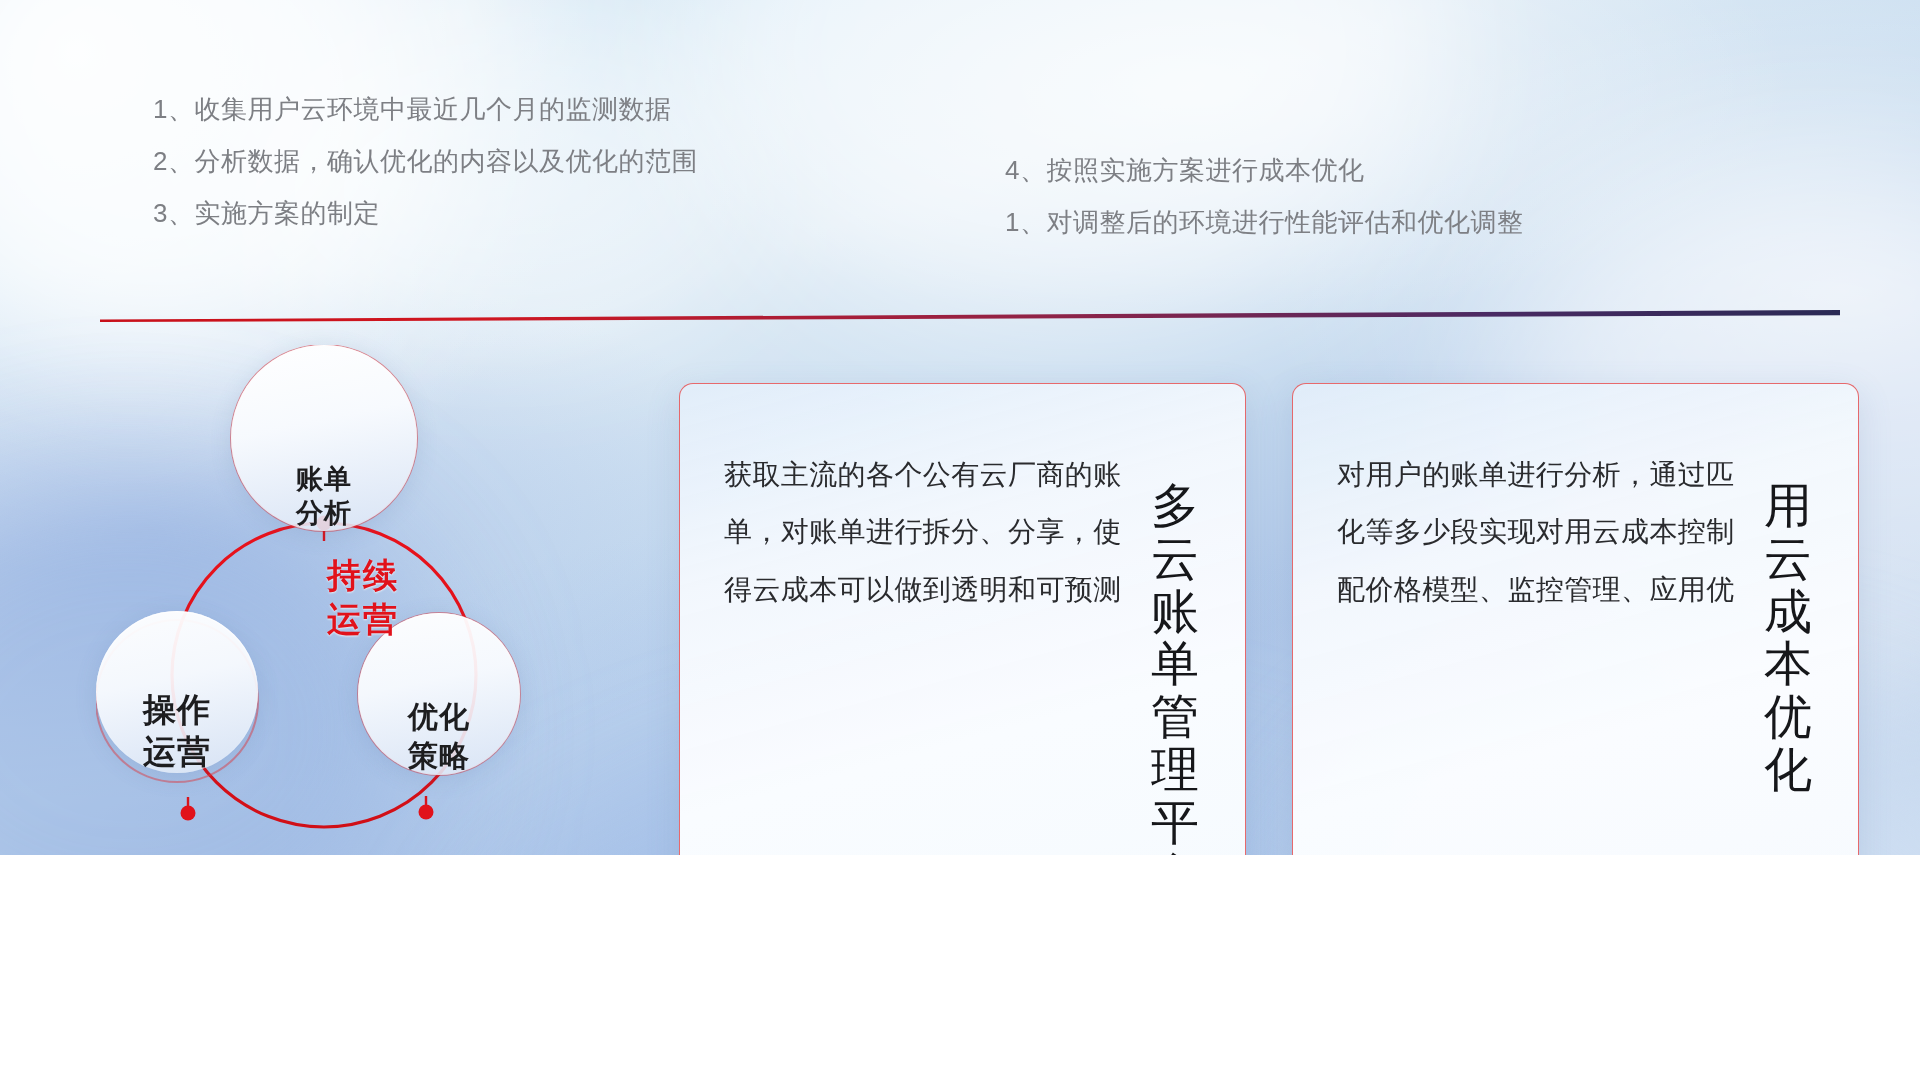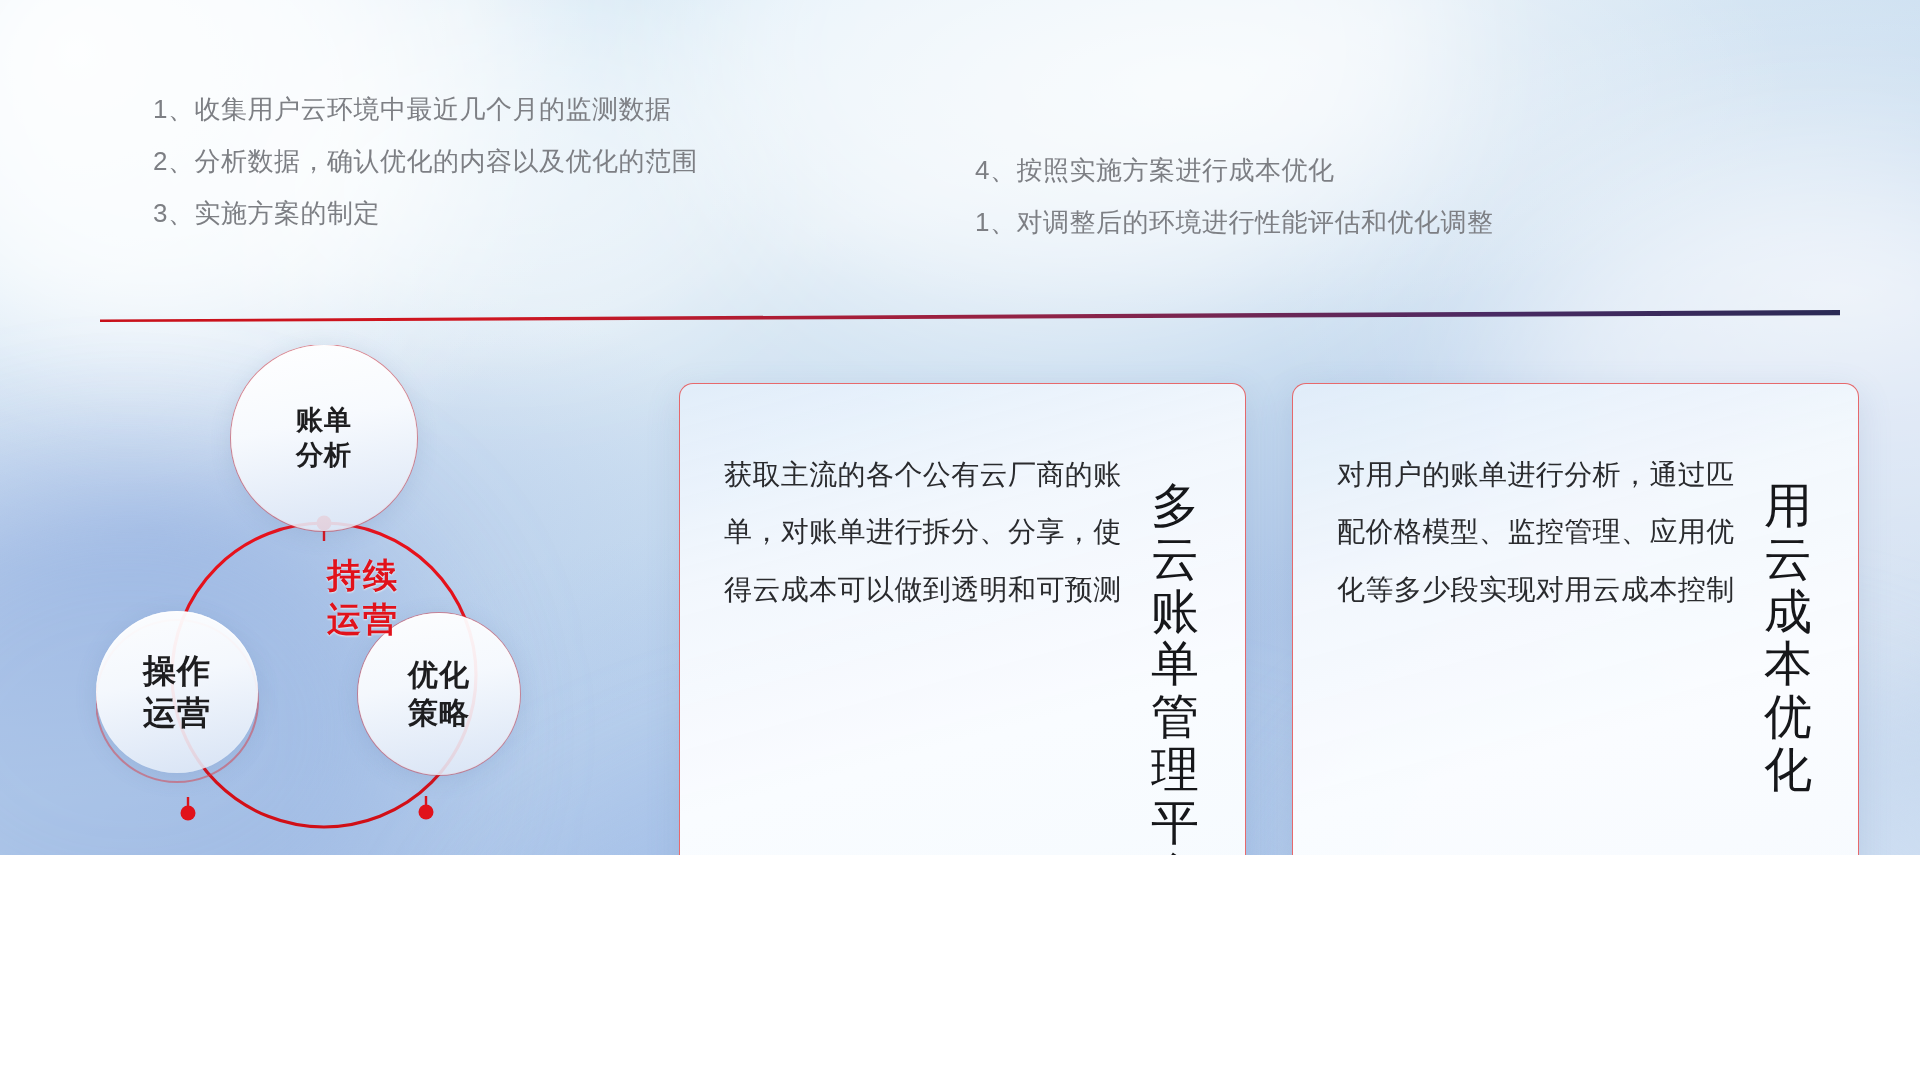--- a/index.html
+++ b/index.html
@@ -44,21 +44,21 @@
     top: 96px;
     color: #7d7f84;
     font-size: 26px;
     line-height: 1.0;
     letter-spacing: 0.5px;
     white-space: nowrap;
   }
   .bullets .row { margin-bottom: 26px; }
   .bullets .row:last-child { margin-bottom: 0; }
   .bullets-left  { left: 153px; }
-  .bullets-right { left: 975px; top: 157px; }
+  .bullets-right { left: 1005px; top: 157px; }
 
   
   .divider-wrap {
     position: absolute;
     left: 100px;
     top: 310px;
     width: 1740px;
     height: 12px;
   }
   .divider-wrap svg { display:block; width: 100%; height: 100%; }
@@ -74,21 +74,21 @@
   .cluster svg { position:absolute; left:0; top:0; width:500px; height:600px; }
 
   .bubble {
     position: absolute;
     border-radius: 50%;
     background: linear-gradient(168deg, rgba(255,255,255,0.97) 0%, rgba(250,252,255,0.93) 42%, rgba(221,231,246,0.88) 100%);
     box-shadow: 0 4px 22px rgba(80,110,160,0.16), inset 0 1px 2px rgba(255,255,255,0.95);
     display: flex;
     flex-direction: column;
     align-items: center;
-    justify-content: center;
+    justify-content: flex-end;
     color: #1d1d1f;
     font-weight: 700;
     letter-spacing: 1px;
   }
   .bubble span { display:block; line-height: 1.28; }
 
   .bubble-top  { left: 135px; top: 0px;   width: 186px; height: 186px; font-size: 27px; }
   .bubble-bl   { left: 0px;   top: 266px; width: 162px; height: 162px; font-size: 33px; }
   .bubble-br   { left: 262px; top: 268px; width: 162px; height: 162px; font-size: 30px; }
 
@@ -252,22 +252,22 @@
         </defs>
         <path d="M0,7.6 L479,0.6 L479,4.4 L0,10 Z" fill="url(#cardGrad1)"></path>
       </svg>
     </div>
     <div class="card-title">多云账单管理平台</div>
   </div>
 
   <div class="card card-2">
     <div class="card-body">
       <div>对用户的账单进行分析，通过匹</div>
+      <div>化等多少段实现对用云成本控制</div>
       <div>配价格模型、监控管理、应用优</div>
-      <div>化等多少段实现对用云成本控制</div>
     </div>
     <div class="card-rule">
       <svg viewBox="0 0 479 10" preserveAspectRatio="none">
         <defs>
           <linearGradient id="cardGrad2" x1="0" y1="0" x2="1" y2="0">
             <stop offset="0%" stop-color="#c8101a"></stop>
             <stop offset="18%" stop-color="#cc1620"></stop>
             <stop offset="48%" stop-color="#8c4a80"></stop>
             <stop offset="70%" stop-color="#6f8ec2"></stop>
             <stop offset="88%" stop-color="#bcd2e8"></stop>

